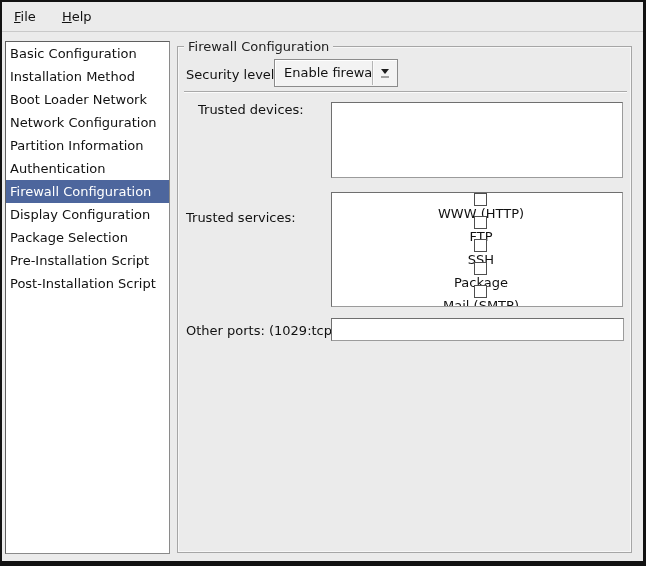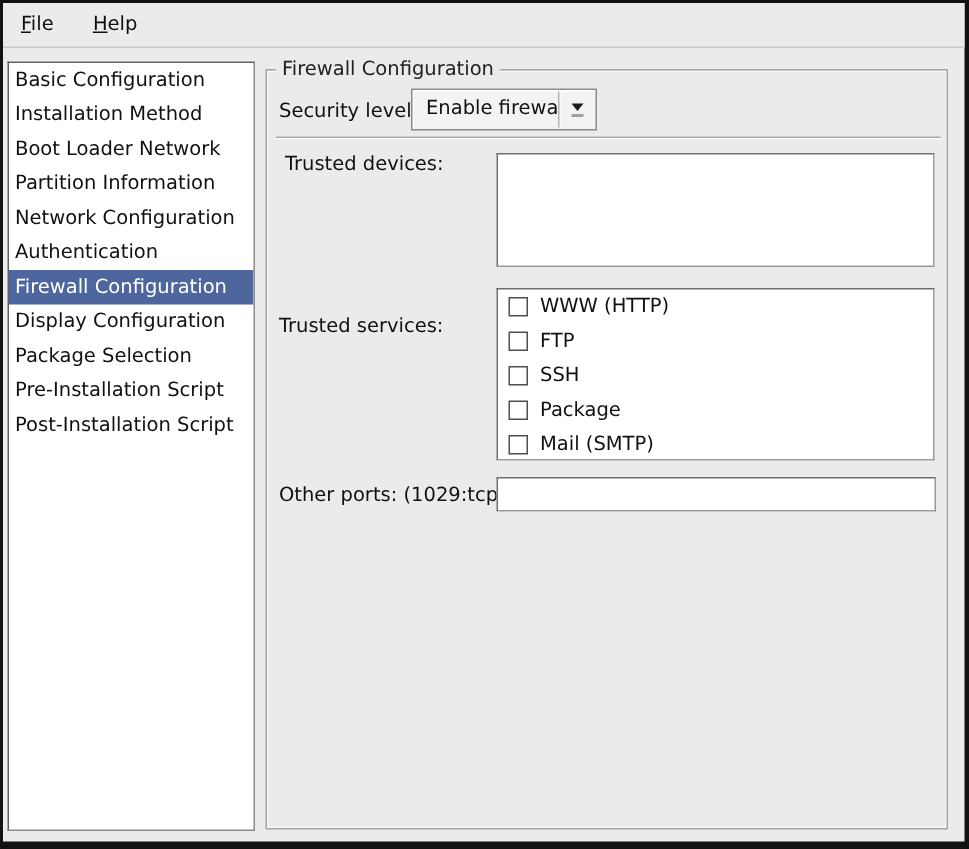--- a/index.html
+++ b/index.html
@@ -53,21 +53,21 @@
     border:1px solid #a6a6a6;
     box-shadow: inset 1px 1px 0 #f7f7f7, inset -1px -1px 0 #f7f7f7;
   }
   .frame-label {
     position:absolute; top:-8px; left:6px;
     background:#ebebeb; padding:0 4px;
     color:#222; line-height:16px;
   }
   .field-label { position:absolute; color:#111; line-height:16px; white-space:nowrap; }
   .lbl-security { left:8px; top:20px; }
-  .lbl-devices  { left:12px; top:55px; }
+  .lbl-devices  { left:20px; top:55px; }
   .lbl-services { left:8px; top:163px; }
   .lbl-ports    { left:8px; top:276px; }
   
   .combo {
     position:absolute; left:96px; top:12px; width:124px; height:28px;
     background:#f3f3f3;
     border:1px solid #8b8b8b;
     box-shadow: inset 1px 1px 0 #ffffff;
     display:flex; align-items:stretch;
     cursor:default;
@@ -94,21 +94,21 @@
     border-top:1px solid #a9a9a9; border-bottom:1px solid #fbfbfb;
   }
   
   .sunken {
     background:#ffffff;
     border:1px solid #9b9b9b;
     border-top-color:#6f6f6f; border-left-color:#6f6f6f;
   }
   .devices-box  { position:absolute; left:153px; top:55px;  width:292px; height:76px; }
   .services-box { position:absolute; left:153px; top:145px; width:292px; height:115px; overflow:hidden; }
-  .service-row { height:23px; display:flex; align-items:center; }
+  .service-row { height:23px; display:flex; align-items:center;flex-direction:column; }
   .checkbox {
     width:13px; height:13px; margin-left:7px;
     background:#fff; border:1px solid #4e4e4e;
     flex:0 0 auto; cursor:default;
   }
   .service-label { margin-left:8px; white-space:nowrap; }
   .entry {
     position:absolute; left:153px; top:271px; width:293px; height:23px;
     background:#fff;
     border:1px solid #9b9b9b;
@@ -124,22 +124,22 @@
 
   <div class="menubar">
     <span class="menu-item">File</span>
     <span class="menu-item">Help</span>
   </div>
 
   <div class="sidebar-list" id="sidebar-list">
       <div class="side-item">Basic Configuration</div>
       <div class="side-item">Installation Method</div>
       <div class="side-item">Boot Loader Network</div>
+      <div class="side-item">Network Configuration</div>
       <div class="side-item">Partition Information</div>
-      <div class="side-item">Network Configuration</div>
       <div class="side-item">Authentication</div>
       <div class="side-item selected">Firewall Configuration</div>
       <div class="side-item">Display Configuration</div>
       <div class="side-item">Package Selection</div>
       <div class="side-item">Pre-Installation Script</div>
       <div class="side-item">Post-Installation Script</div>
     </div>
 
   <div class="frame">
     <span class="frame-label">Firewall Configuration</span>

